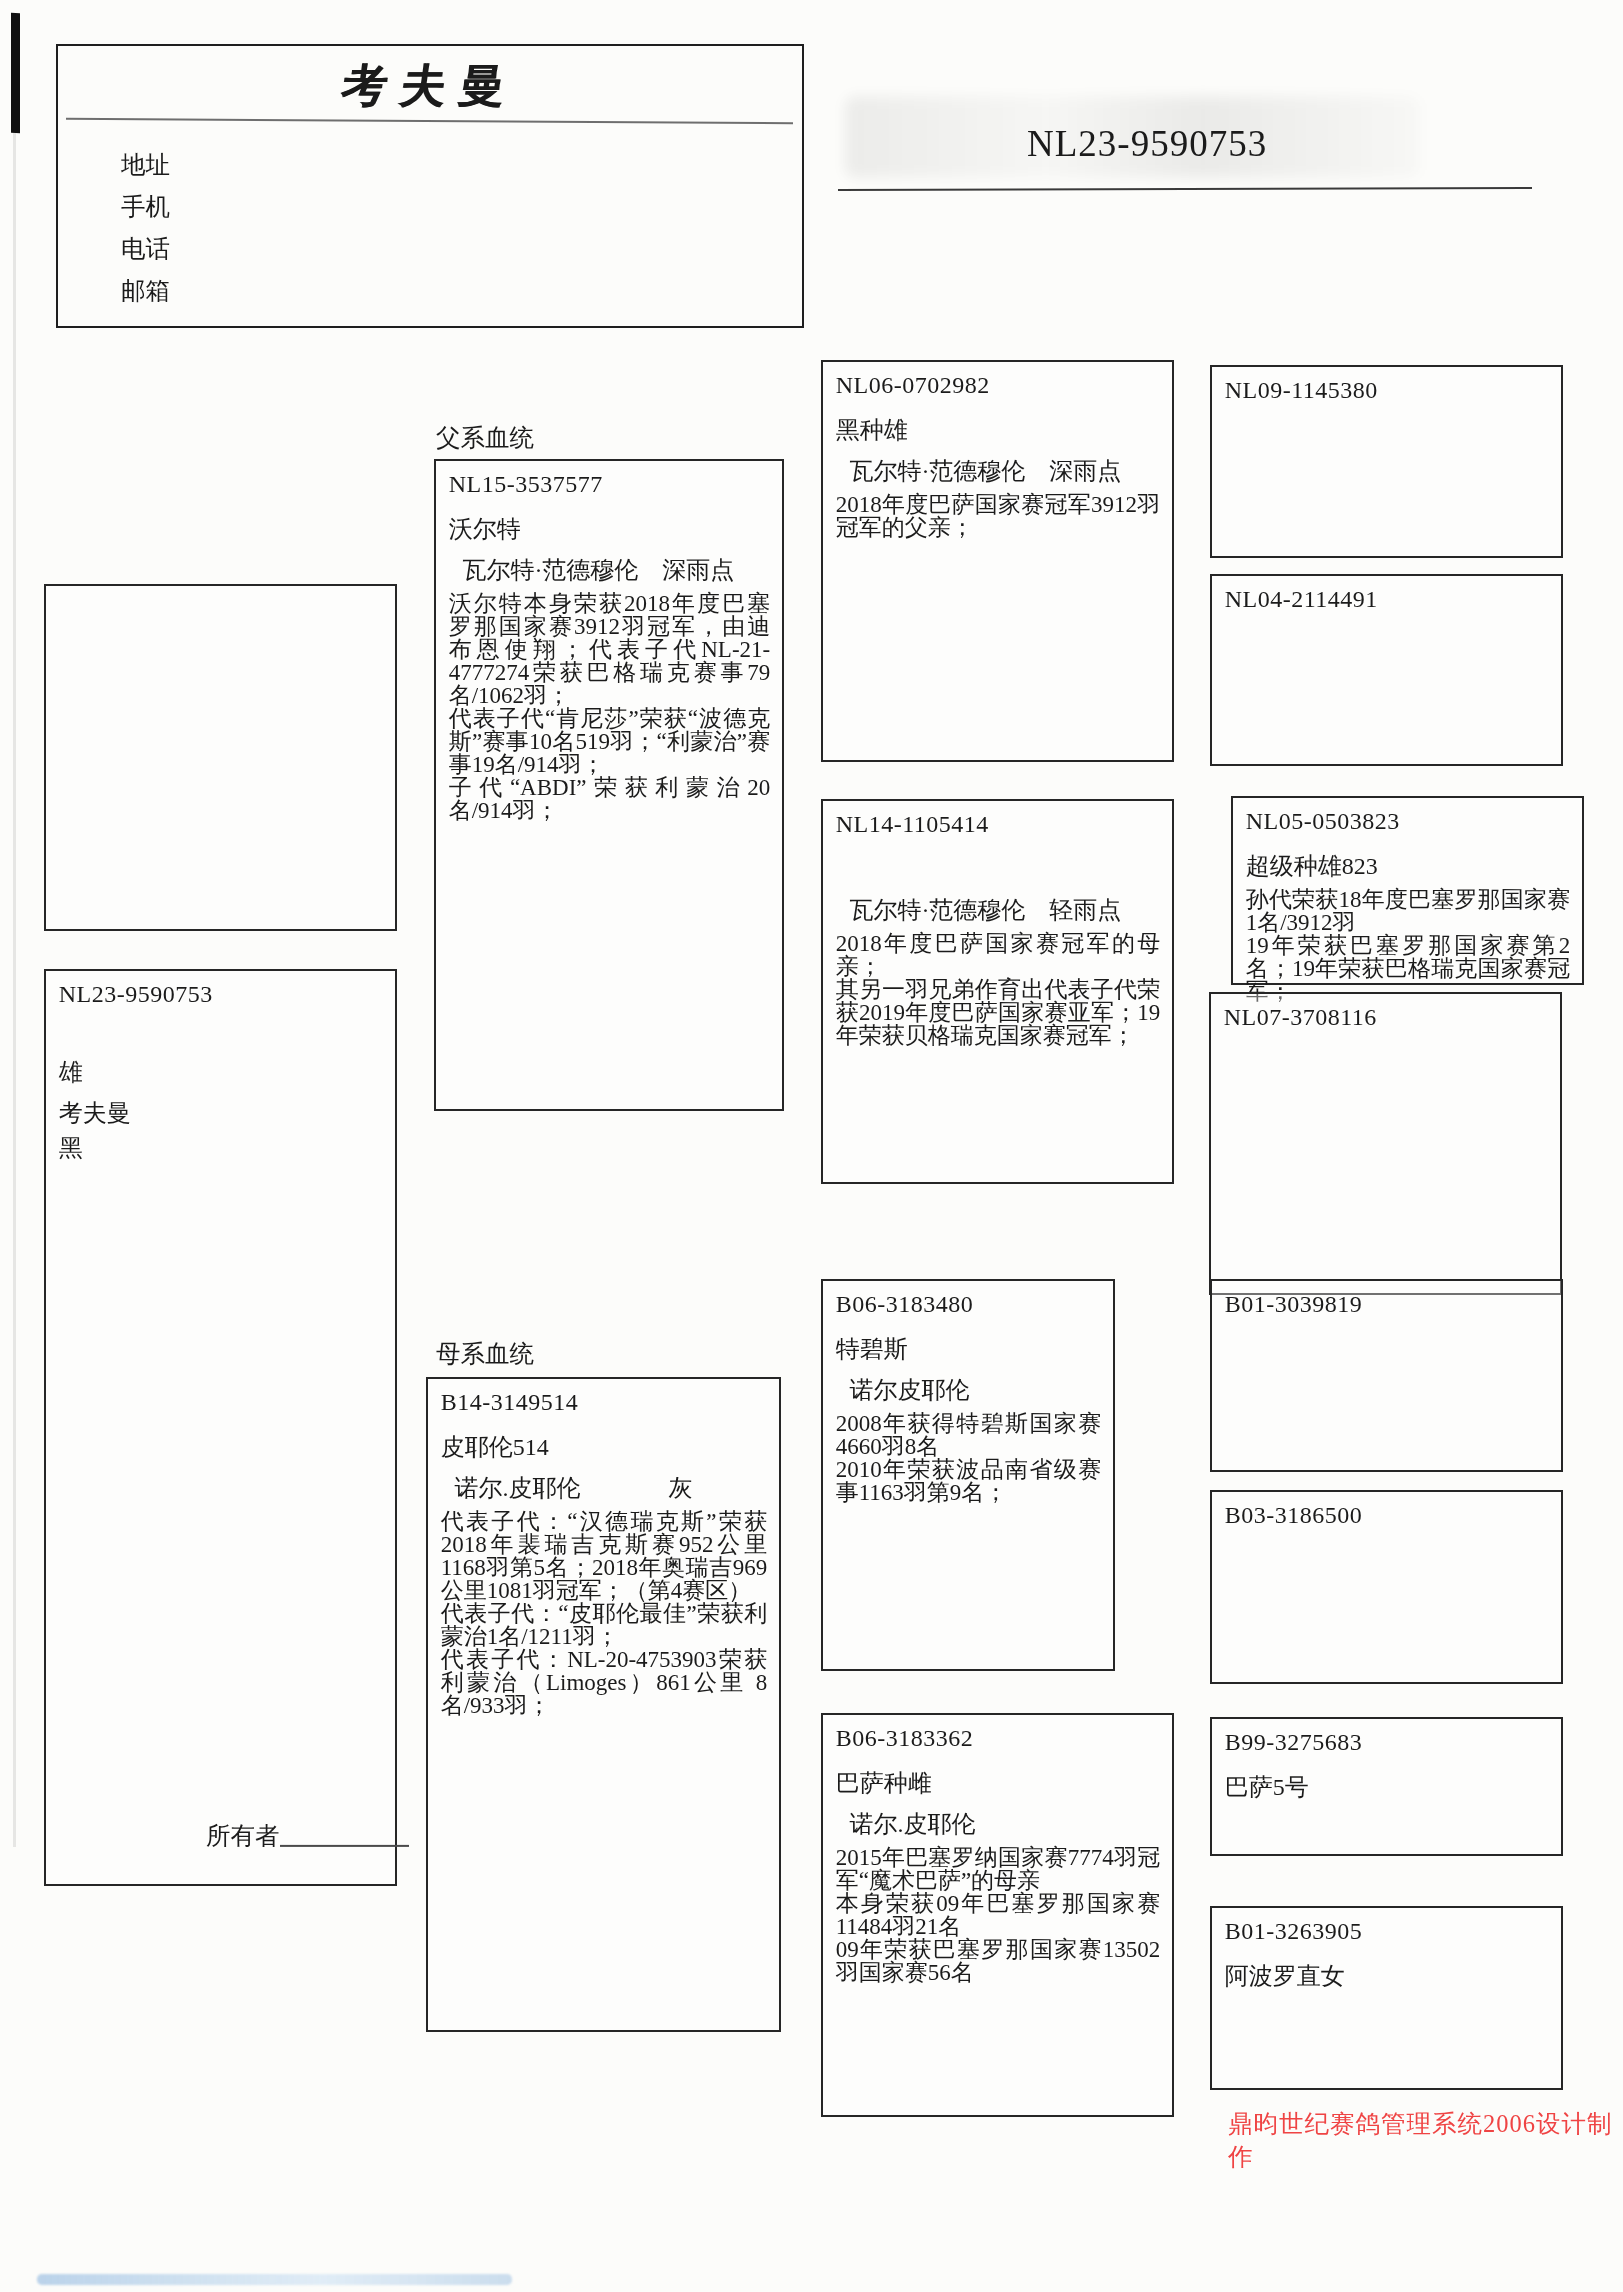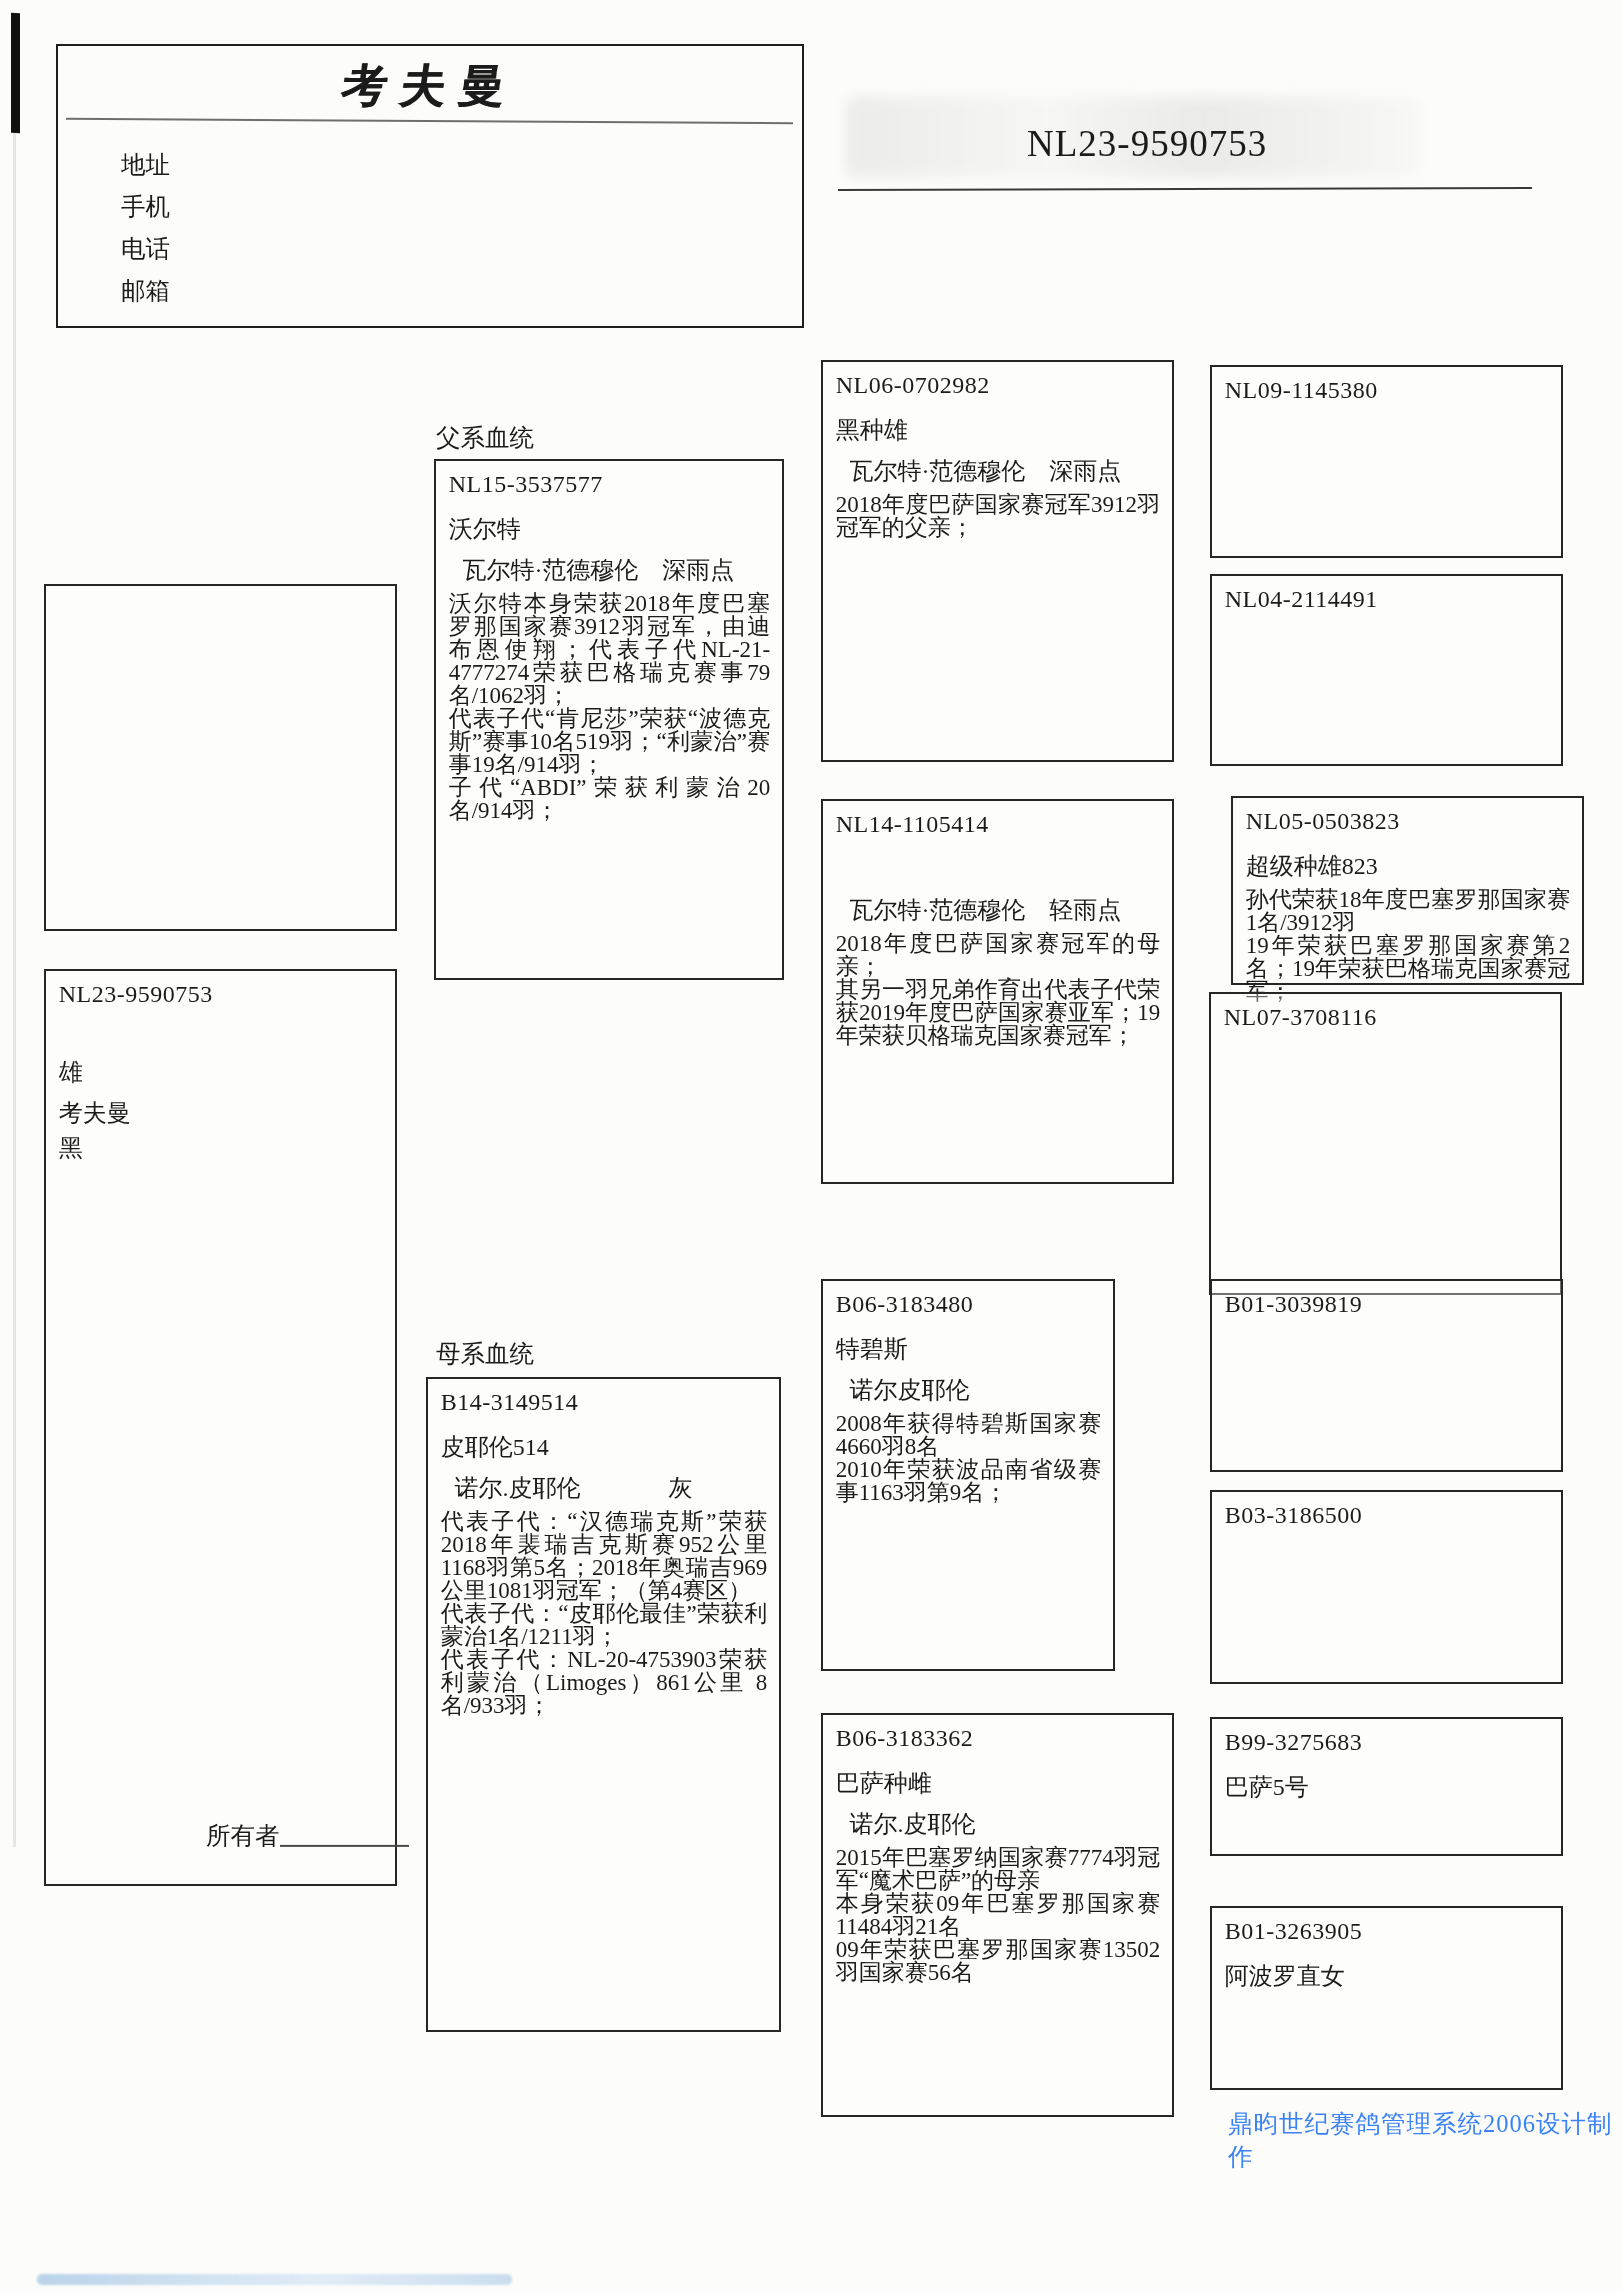--- a/index.html
+++ b/index.html
@@ -36,21 +36,21 @@
   .pbody { margin-top:7.8px; font-size:23px; line-height:23px; text-align:justify; }
   .pbody p { margin:0; }
   .lineage-label { position:absolute; font-size:24.5px; }
   
   .subj-sex    { font-size:24px; margin-top:45px; height:30px; }
   .subj-strain { font-size:24px; margin-top:10.8px; height:30px; }
   .subj-color  { font-size:24px; margin-top:5.9px;  height:30px; }
   
   .owner { position:absolute; left:206px; top:1819px; font-size:24.5px; }
   .owner-line { display:inline-block; width:129px; border-bottom:2px solid #4a4a4a; transform:translateY(2.9px); }
-  .footer { position:absolute; left:1228px; top:2107px; font-size:24.5px; letter-spacing:1px; color:#3b82f6; }
+  .footer { position:absolute; left:1228px; top:2107px; font-size:24.5px; letter-spacing:1px; color:#ef4444; }
   .gap90 { margin-left:88px; }
 </style>
 </head>
 <body>
 
 <div class="page">
 
   <div class="corner-bar"></div>
   <div class="edge-streak"></div>
   <div class="header-smudge"></div>
@@ -77,21 +77,21 @@
     <div class="subj-sex">雄</div>
     <div class="subj-strain">考夫曼</div>
     <div class="subj-color">黑</div>
   </div>
 
   <div class="owner">
     <span>所有者</span><span class="owner-line"></span>
   </div>
 
   <div class="lineage-label" style="left:436px; top:421px;">父系血统</div>
-  <div class="pbox" style="left:434px; top:459px; width:350px; height:521px;">
+  <div class="pbox" style="left:434px; top:459px; width:350px; height:652px;">
     <div class="ring">NL15-3537577</div>
     <div class="pname">沃尔特</div>
     <div class="pbreeder">瓦尔特·范德穆伦　深雨点</div>
     <div class="pbody">
       <p>沃尔特本身荣获2018年度巴塞罗那国家赛3912羽冠军，由迪布恩使翔；代表子代NL-21-4777274荣获巴格瑞克赛事79名/1062羽；</p>
       <p>代表子代“肯尼莎”荣获“波德克斯”赛事10名519羽；“利蒙治”赛事19名/914羽；</p>
       <p>子代“ABDI”荣获利蒙治20名/914羽；</p>
     </div>
   </div>
 

